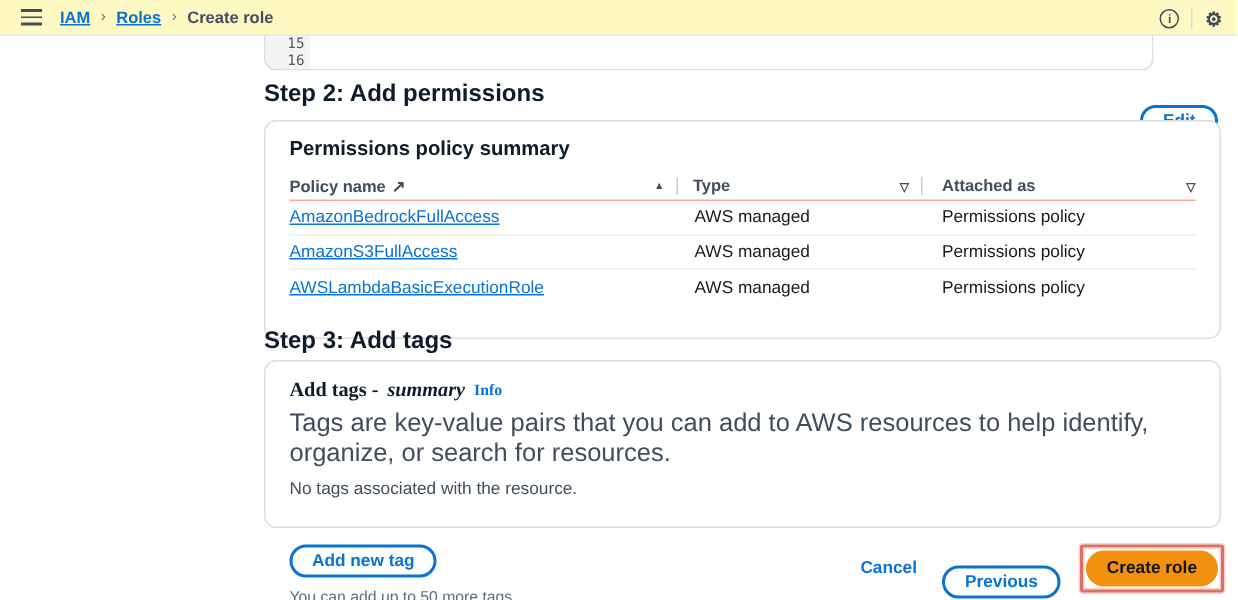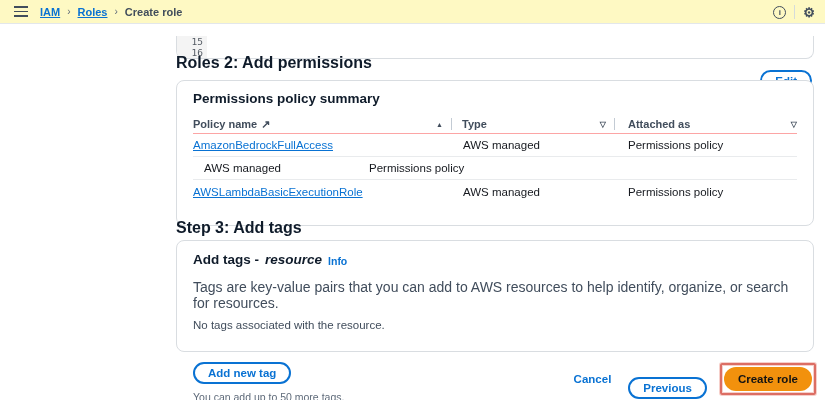--- a/index.html
+++ b/index.html
@@ -16,21 +16,21 @@
   .crumb-link { color:#0972d3; text-decoration:underline; font-weight:bold; cursor:pointer; }
   .crumb-sep { color:#5f6b7a; font-size:10px; }
   .crumb-current { color:#414d5c; font-weight:bold; }
   .topbar-right { position:absolute; right:10px; top:0; height:24px; display:flex; align-items:center; gap:8px; }
   .tb-icon { width:13px; height:13px; border:1.4px solid #414d5c; border-radius:50%; color:#414d5c;
              font-size:8px; font-weight:bold; display:flex; align-items:center; justify-content:center; cursor:pointer; }
   .tb-icon.gear { border:none; width:auto; height:auto; font-size:13px; line-height:13px; }
   .tb-divider { width:1px; height:14px; background:#d5dbdb; }
 
   
-  .editor { position:absolute; left:176px; top:36px; width:638px; height:23px;
+  .editor { position:absolute; left:176px; top:24px; width:593px; height:23px;
             border:1px solid #d9dde1; border-top:none; border-radius:0 0 8px 8px;
             display:flex; overflow:hidden; background:#fff; }
   .gutter { width:30px; background:#f4f4f4; font-family:"DejaVu Sans Mono", monospace; font-size:9.5px;
             line-height:10.5px; color:#545b64; text-align:right; padding:1px 4px 0 0; }
   .codearea { flex:1; font-family:"DejaVu Sans Mono", monospace; font-size:9.5px; line-height:10.5px;
               padding:1px 0 0 3px; white-space:pre; color:#16191f; }
 
   
   .section-h { position:absolute; left:176px; font-size:16px; font-weight:bold; color:#0f1b2a; }
 
@@ -62,24 +62,24 @@
   .ext-link { display:inline-block; margin-left:4px; color:#414d5c; }
   .tbl-row { display:flex; align-items:center; height:23px; border-bottom:1px solid #e9ebed; font-size:11.5px; }
   .tbl-row:last-child { border-bottom:none; }
   .td-1 { width:259px; }
   .td-2 { width:162px; padding-left:11px; }
   .td-3 { flex:1; padding-left:14px; }
   .policy-link { color:#0972d3; text-decoration:underline; cursor:pointer; }
 
   
   .tags-inner { padding:11px 16px 0 16px; }
-  .tags-title-row { display:flex; align-items:flex-end; gap:6px; }
+  .tags-title-row { display:flex; align-items:center; gap:6px;font-family:Liberation Serif, serif; }
   .tags-title-opt { font-style:italic; font-weight:bold; font-size:13.5px; color:#0f1b2a; }
   .info-link { font-size:10.5px; font-weight:bold; color:#0972d3; cursor:pointer; }
-  .tags-desc { margin-top:12px; font-size:14px; color:#414d5c; }
+  .tags-desc { margin-top:4px; font-size:17px; color:#414d5c; }
   .tags-empty { margin-top:8px; font-size:11.5px; color:#414d5c; }
   .tags-btn-row { margin-top:13px; }
   .tags-limit { margin-top:7px; font-size:10.5px; color:#5f6b7a; }
 
   
   .footer { position:absolute; top:359px; right:13px; display:flex; align-items:center; gap:17px; }
   .create-wrap { position:relative; display:inline-flex; }
   .annotation-box { position:absolute; inset:-4px; border:2px solid #dc6e64; border-radius:2px;
                     box-shadow:0 0 0 1px rgba(238,170,160,0.55), inset 0 0 0 1px rgba(238,170,160,0.55);
                     pointer-events:none; }
@@ -113,21 +113,21 @@
     <div class="gutter">
       <div>15</div>
       <div>16</div>
     </div>
     <div class="codearea">
       <div>    ]</div>
       
     </div>
   </div>
 
-  <div class="section-h" style="top:54px;">Roles 2: Add permissions</div>
+  <div class="section-h" style="top:54px;">Step 2: Add permissions</div>
   <div style="position:absolute; top:52px; right:13px;">
     <span class="btn-outline" style="height:21px;">Edit</span>
   </div>
 
   <div class="card" style="top:80px; height:146px;">
     <div style="padding:10px 16px 0 16px;">
       <div class="card-title">Permissions policy summary</div>
     </div>
     <div class="tbl">
       <div class="tbl-head">
@@ -145,38 +145,39 @@
           <span>Attached as</span>
           <span class="filter-glyph">▽</span>
         </div>
       </div>
       <div class="tbl-row">
         <div class="td-1"><span class="policy-link">AmazonBedrockFullAccess</span></div>
         <div class="td-2">AWS managed</div>
         <div class="td-3">Permissions policy</div>
       </div>
       <div class="tbl-row">
+        <div class="td-1"><span class="policy-link">AmazonS3FullAccess</span></div>
         <div class="td-2">AWS managed</div>
         <div class="td-3">Permissions policy</div>
       </div>
       <div class="tbl-row">
         <div class="td-1"><span class="policy-link">AWSLambdaBasicExecutionRole</span></div>
         <div class="td-2">AWS managed</div>
         <div class="td-3">Permissions policy</div>
       </div>
     </div>
   </div>
 
   <div class="section-h" style="top:219px;">Step 3: Add tags</div>
 
   <div class="card" style="top:240px; height:112px;">
     <div class="tags-inner">
       <div class="tags-title-row">
         <span class="card-title">Add tags -</span>
-        <span class="tags-title-opt">resource</span>
+        <span class="tags-title-opt">summary</span>
         <span class="info-link">Info</span>
       </div>
       <div class="tags-desc">Tags are key-value pairs that you can add to AWS resources to help identify, organize, or search for resources.</div>
       <div class="tags-empty">No tags associated with the resource.</div>
       <div class="tags-btn-row">
         <span class="btn-outline">Add new tag</span>
       </div>
       <div class="tags-limit">You can add up to 50 more tags.</div>
     </div>
   </div>

